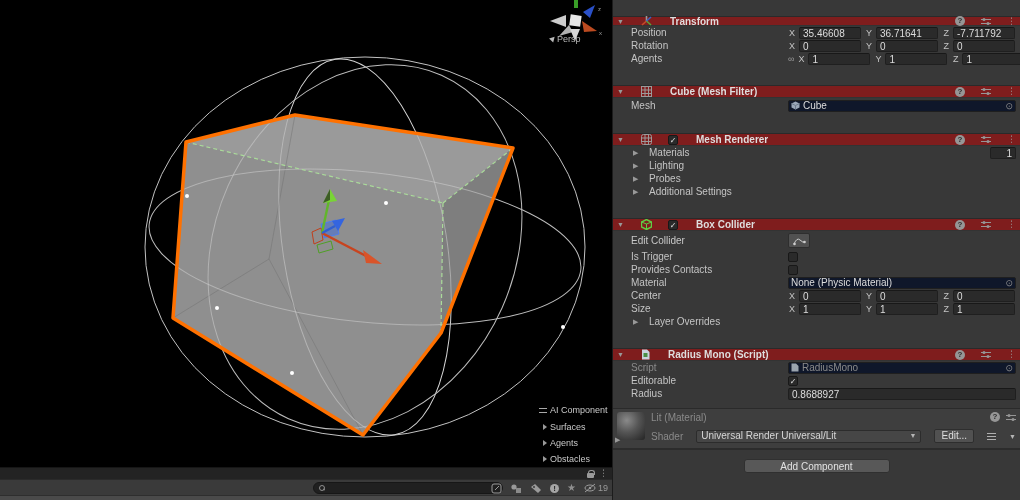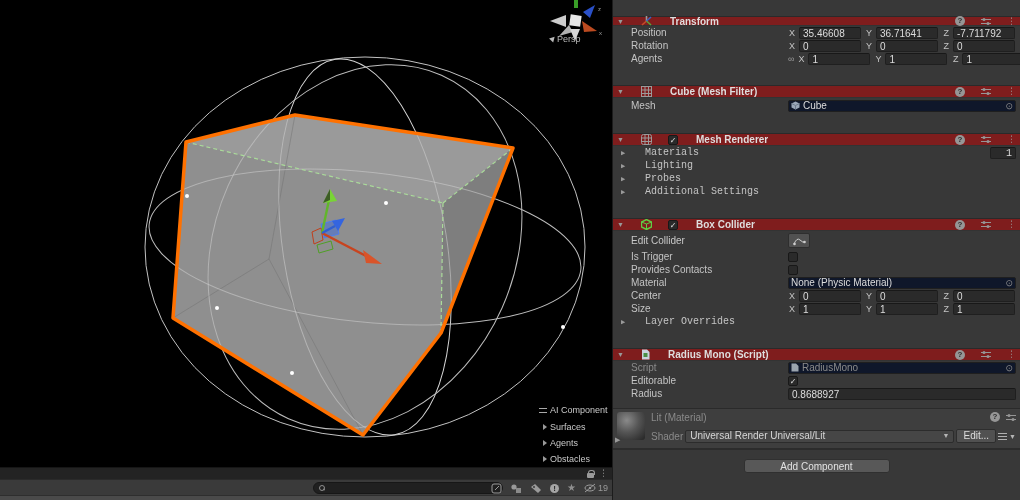--- a/index.html
+++ b/index.html
@@ -51,21 +51,21 @@
                color:#c8c8c8; font-size:10px; overflow:hidden; }
   .comp-header { height:13px; background:#7f1d1d; border-top:1px solid #2a2a2a; border-bottom:1px solid #333;
                  display:flex; align-items:center; padding:0 4px 0 4px; gap:16px;margin-top:16px; }
   .comp-header.first { height:10px; }
   .comp-title { font-weight:bold; color:#dedede; flex:0 0 auto; margin-left:2px; }
   .hdr-spacer { flex:1; }
   .fold { color:#999; font-size:7px; width:8px; flex:0 0 auto; }
   .row { height:13px; display:flex; align-items:center; padding-left:18px; }
   .row .lbl { width:157px; flex:0 0 auto; color:#c4c4c4; }
   .row .lbl.dim, .dim { color:#8a8a8a; }
-  .fold-row { height:13px; display:flex; align-items:center; padding-left:8px; gap:16px; color:#c4c4c4;font-family:Liberation Mono, monospace; }
+  .fold-row { height:13px; display:flex; align-items:center; padding-left:20px; gap:8px; color:#c4c4c4; }
   .sep { height:4px; background:#383838; }
 
   .vec { display:flex; align-items:center; gap:4px; flex:1; padding-right:4px; }
   .ax { color:#c4c4c4; font-size:9px; width:7px; text-align:right; }
   .fld { background:#2a2a2a; border:1px solid #1f1f1f; border-top-color:#181818; border-radius:2px;
          height:12px; line-height:11px; color:#dcdcdc; padding:0 3px; }
   .vec .fld { width:62px; }
   .wide-fld { flex:1; margin-right:4px; }
   .obj-fld { display:flex; align-items:center; gap:3px; flex:1; margin-right:4px;
              background:#0f172a; border:1px solid #1f1f1f; border-radius:2px; height:12px;
@@ -83,21 +83,21 @@
                   display:flex; align-items:center; justify-content:center; }
 
   .mat-block { background:#3e3e3e; border-top:1px solid #2a2a2a; border-bottom:2px solid #2c2c2c;
                padding:3px 4px 5px 4px; position:relative; }
   .mat-head { display:flex; align-items:flex-start; gap:6px; }
   .mat-sphere { width:28px; height:28px; border-radius:3px; flex:0 0 auto;
                 background:radial-gradient(circle at 35% 30%, #8a8a8a 0%, #555 45%, #242424 100%); }
   .mat-right { flex:1; }
   .mat-title-row { display:flex; align-items:flex-start; height:14px; }
   .mat-icons { margin-left:auto; display:flex; gap:6px; align-items:center; }
-  .shader-row { display:flex; align-items:center; gap:2px; height:14px; margin-top:3px; }
+  .shader-row { display:flex; align-items:center; gap:13px; height:14px; margin-top:3px; }
   .dropdown { flex:1; background:#464646; border:1px solid #2c2c2c; border-radius:2px; height:13px;
               line-height:12px; padding:0 4px; color:#d6d6d6; display:flex; align-items:center; }
   .dropdown .dd-arrow { margin-left:auto; color:#b5b5b5; font-size:7px; }
   .btn { background:#515151; border:1px solid #2e2e2e; border-radius:2px; height:14px; line-height:12px;
          padding:0 6px; color:#dedede; }
   .mat-fold { position:absolute; left:2px; bottom:4px; }
   .menu-lines { width:9px; height:7px; border-top:1px solid #b0b0b0; border-bottom:1px solid #b0b0b0;
                 position:relative; }
   .menu-lines::after { content:""; position:absolute; left:0; top:2px; width:9px; height:1px; background:#b0b0b0; }
 

